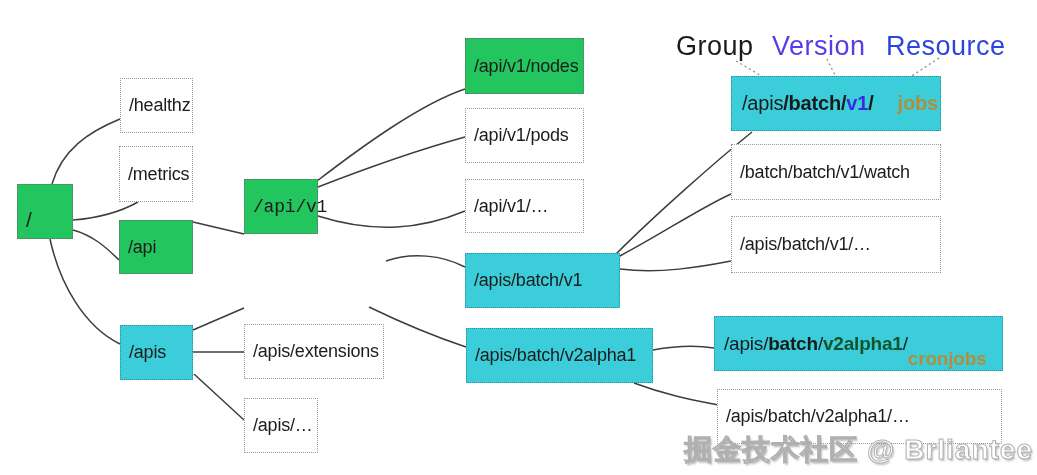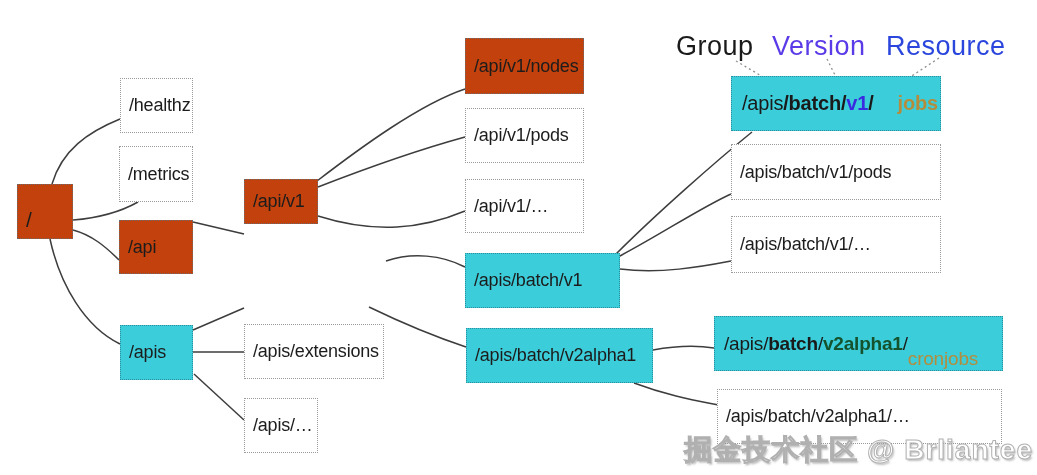--- a/index.html
+++ b/index.html
@@ -22,21 +22,21 @@
     position: absolute;
     z-index: 2;
     display: flex;
     align-items: center;
     font-size: 18px;
     color: #1c1c1c;
     padding-left: 8px;
     white-space: nowrap;
     letter-spacing: -0.2px;
   }
-  .node.gray  { background: #c2410c; border: 1px dotted #6b6b6b; }
+  .node.gray  { background: #22c55e; border: 1px dotted #6b6b6b; }
   .node.white { background: #ffffff; border: 1px dotted #9a9a9a; }
   .node.cyan  { background: #3ccdda; border: 1px dotted #2a8d99; }
   .node.root-node { align-items: flex-end; padding-bottom: 6px; font-size: 21px; }
   .node.grv { font-size: 20px; padding-left: 10px; letter-spacing: -0.2px; }
   .node.grv2 { font-size: 19px; padding-left: 9px; letter-spacing: -0.2px; }
   .legend-label {
     position: absolute;
     z-index: 2;
     font-size: 27px;
     font-weight: 500;
@@ -102,21 +102,21 @@
   <div class="node gray root-node" style="left:17px; top:184px; width:56px; height:55px;">/</div>
 
   <div class="node white" style="left:120px; top:78px; width:73px; height:55px;">/healthz</div>
 
   <div class="node white" style="left:119px; top:146px; width:74px; height:56px;">/metrics</div>
 
   <div class="node gray" style="left:119px; top:220px; width:74px; height:54px;">/api</div>
 
   <div class="node cyan" style="left:120px; top:325px; width:73px; height:55px;">/apis</div>
 
-  <div class="node gray" style="left:244px; top:179px; width:74px; height:45px;">/api/v1</div>
+  <div class="node gray" style="left:244px; top:179px; width:74px; height:55px;font-family:Liberation Mono, monospace;">/api/v1</div>
 
 
   <div class="node white" style="left:244px; top:324px; width:140px; height:55px;">/apis/extensions</div>
 
   <div class="node white" style="left:244px; top:398px; width:74px; height:55px;">/apis/…</div>
 
   <div class="node gray" style="left:465px; top:38px; width:119px; height:56px;">/api/v1/nodes</div>
 
   <div class="node white" style="left:465px; top:108px; width:119px; height:55px;">/api/v1/pods</div>
 
@@ -127,30 +127,30 @@
   <div class="node cyan" style="left:466px; top:328px; width:187px; height:55px;">/apis/batch/v2alpha1</div>
 
   <div class="node cyan grv" style="left:731px; top:76px; width:210px; height:55px;">
       <span style="color: rgb(26, 26, 26);">/apis</span>
       <span style="color: rgb(26, 26, 26); font-weight: bold;">/batch/</span>
       <span style="color: rgb(58, 43, 224); font-weight: bold;">v1</span>
       <span style="color: rgb(26, 26, 26); font-weight: bold;">/</span>
       <span style="color: rgb(179, 141, 61); font-weight: bold; padding-left: 24px;">jobs</span>
     </div>
 
-  <div class="node white" style="left:731px; top:144px; width:210px; height:56px;">/apis/batch/v1/pods</div>
+  <div class="node white" style="left:731px; top:144px; width:210px; height:56px;">/batch/batch/v1/watch</div>
 
   <div class="node white" style="left:731px; top:216px; width:210px; height:57px;">/apis/batch/v1/…</div>
 
   <div class="node cyan grv2" style="left:714px; top:316px; width:289px; height:55px;">
       <span style="color: rgb(26, 26, 26);">/apis/</span>
       <span style="color: rgb(26, 26, 26); font-weight: bold;">batch</span>
       <span style="color: rgb(26, 26, 26);">/</span>
       <span style="color: #14532d; font-weight: bold;">v2alpha1</span>
       <span style="color: rgb(26, 26, 26);">/</span>
-      <span style="color: rgb(179, 141, 61); font-weight: normal; margin-top: 30px;">cronjobs</span>
+      <span style="color: rgb(179, 141, 61); font-weight: bold; margin-top: 30px;">cronjobs</span>
     </div>
 
   <div class="node white" style="left:717px; top:389px; width:285px; height:55px;">/apis/batch/v2alpha1/…</div>
 
   <div class="watermark">掘金技术社区 @ Brliantee</div>
 
 </div>
 
 </body></html>

